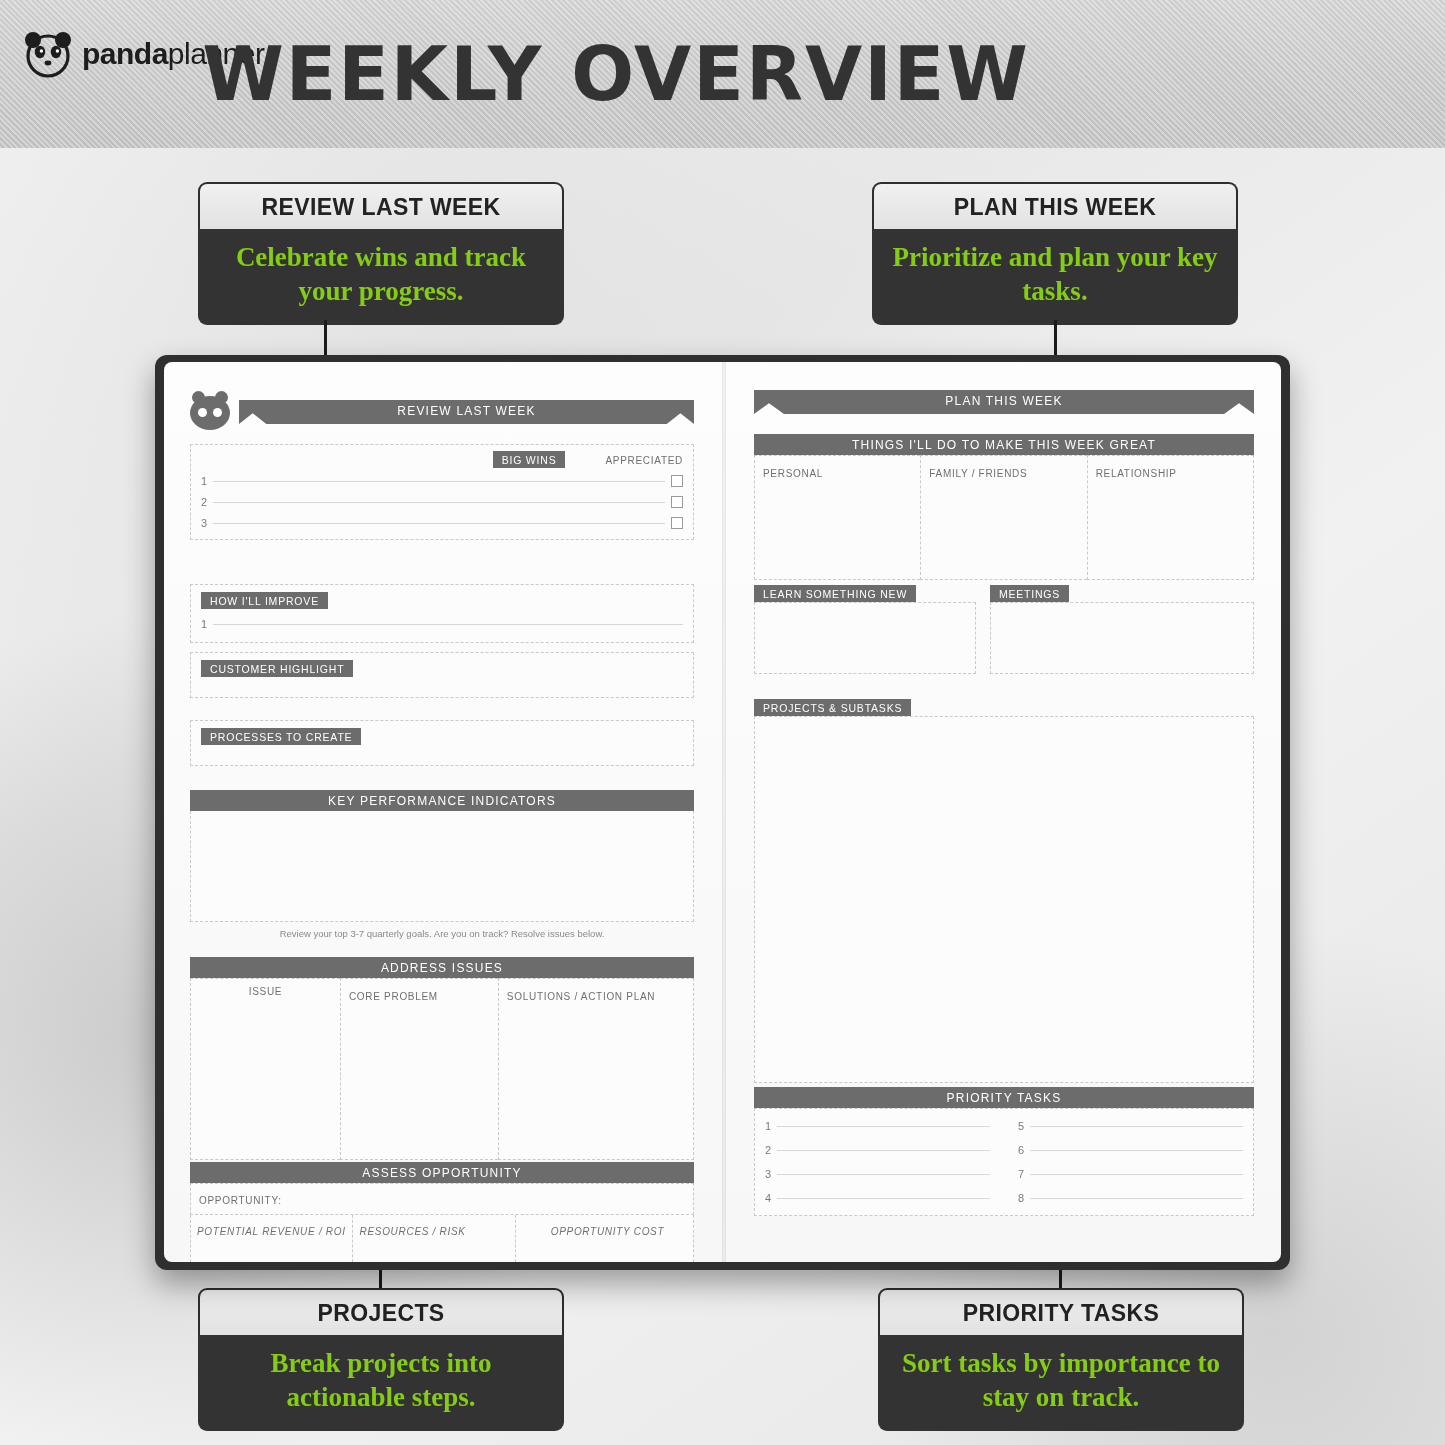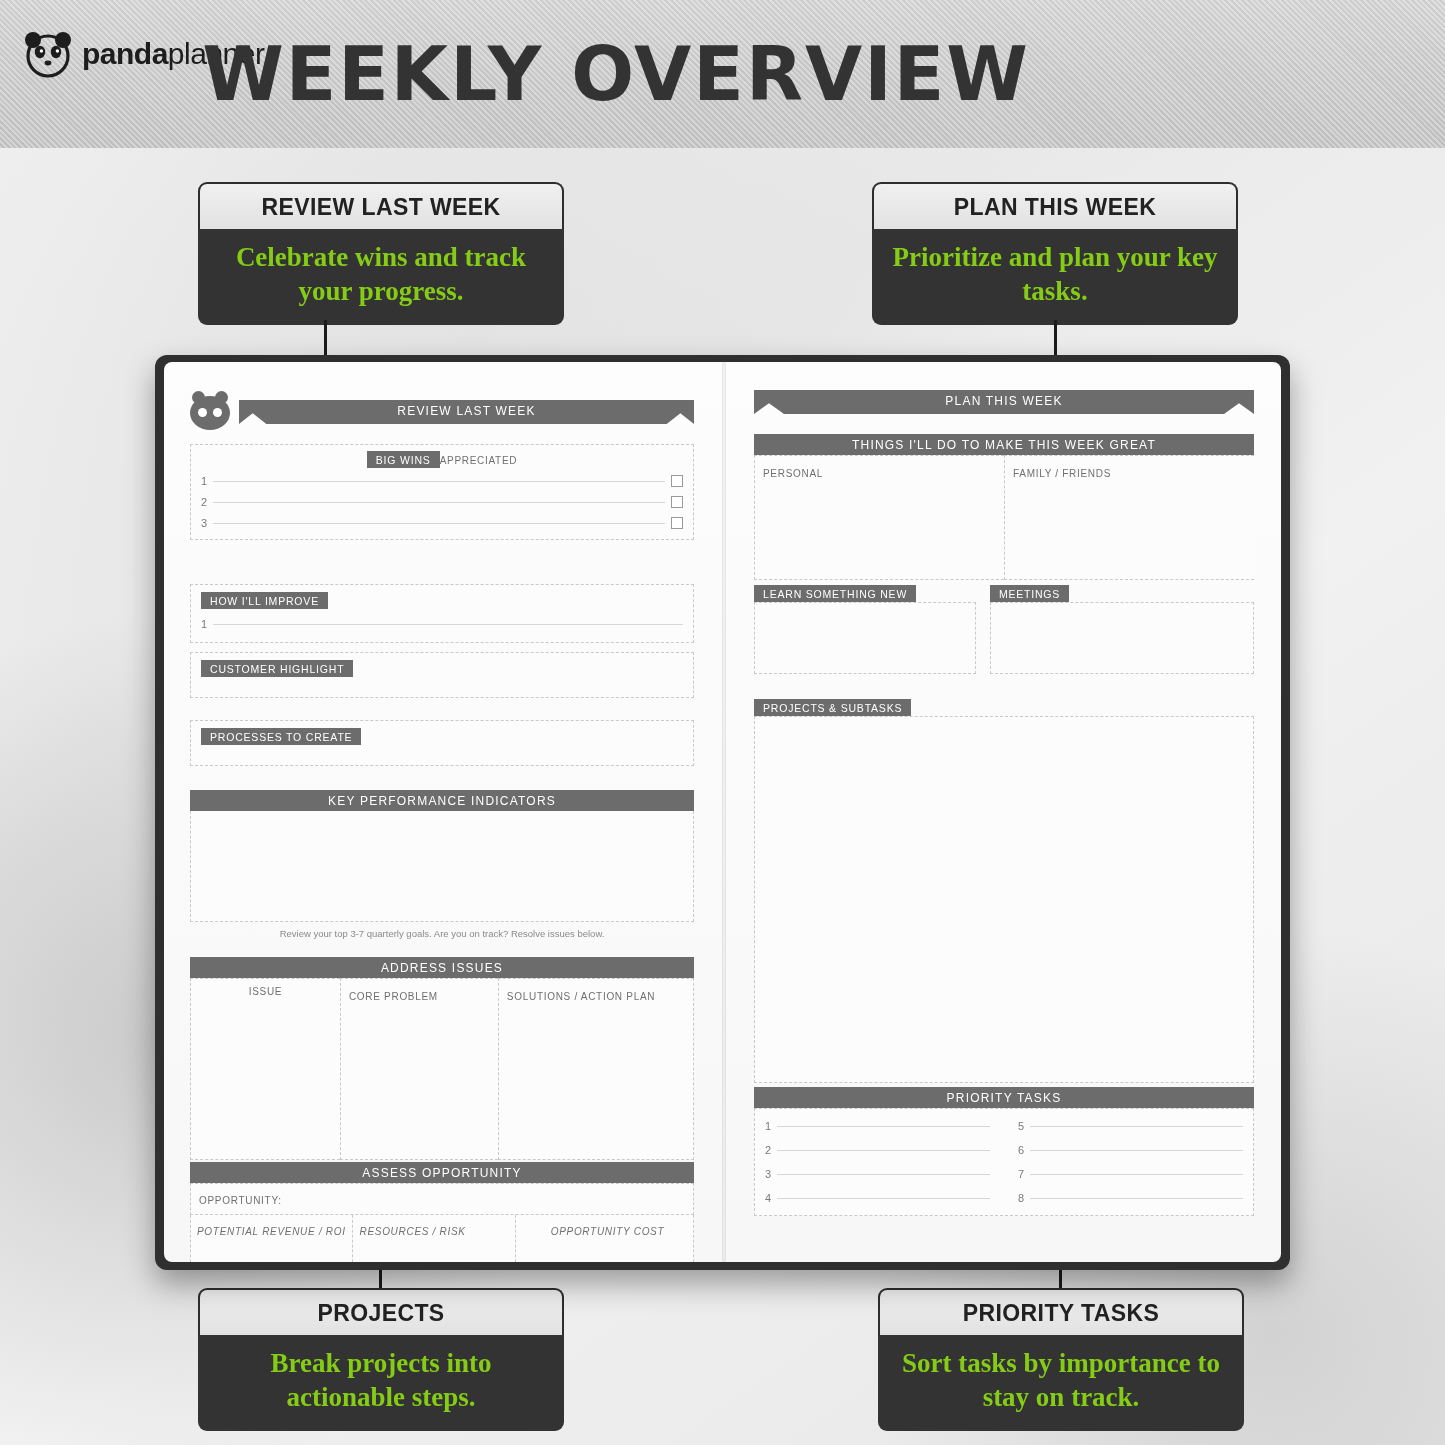--- a/index.html
+++ b/index.html
@@ -194,23 +194,23 @@
             <div class="panda-eye" style="left:8px;"></div>
             <div class="panda-eye" style="right:8px;"></div>
           </div>
         </div>
         <div style="position:absolute; left:75px; top:38px; width:455px;">
           <div class="bar" style="clip-path: polygon(0 0,100% 0,100% 100%,97% 55%,94% 100%,6% 100%,3% 55%,0 100%); padding-bottom:6px;">REVIEW LAST WEEK</div>
         </div>
 
         <div style="position:absolute; left:26px; top:82px; width:504px;">
           <div class="box" style="position:relative; padding:6px 10px 10px;">
-            <div style="display:flex; justify-content:center; align-items:flex-start;">
+            <div style="display:flex; justify-content:flex-end; align-items:flex-start;gap:8px;">
               <span class="tag">BIG WINS</span>
-              <span class="lbl" style="margin-top:4px;">APPRECIATED</span>
+              <span class="lbl" style="margin-top:4px;margin-left:32px;">APPRECIATED</span>
             </div>
             <div style="margin-top:7px;">
               <div style="display:flex; align-items:center; gap:6px; margin-bottom:9px;">
                 <span class="num">1</span>
                 <span class="ruled" style="flex:1;"></span>
                 <span class="chk"></span>
               </div>
               <div style="display:flex; align-items:center; gap:6px; margin-bottom:9px;">
                 <span class="num">2</span>
                 <span class="ruled" style="flex:1;"></span>
@@ -295,20 +295,23 @@
 
         <div style="position:absolute; left:28px; top:72px; width:500px;">
           <div class="bar">THINGS I'LL DO TO MAKE THIS WEEK GREAT</div>
           <div style="display:flex; height:125px;">
             <div class="box" style="flex:1; border-right:none; padding:7px 0 0 8px;">
               <span class="lbl">PERSONAL</span>
             </div>
             <div class="box" style="flex:1; border-right:none; padding:7px 0 0 8px;">
               <span class="lbl">FAMILY / FRIENDS</span>
             </div>
+            <div class="box" style="flex:1; padding:7px 0 0 8px;">
+              <span class="lbl">RELATIONSHIP</span>
+            </div>
           </div>
         </div>
 
         <div style="position:absolute; left:28px; top:222px; width:500px; display:flex; gap:14px;">
           <div style="flex:1.05;">
             <div style="text-align:left;"><span class="tag">LEARN SOMETHING NEW</span></div>
             <div class="box" style="height:72px;"></div>
           </div>
           <div style="flex:1.25;">
             <div style="text-align:left;"><span class="tag">MEETINGS</span></div>

